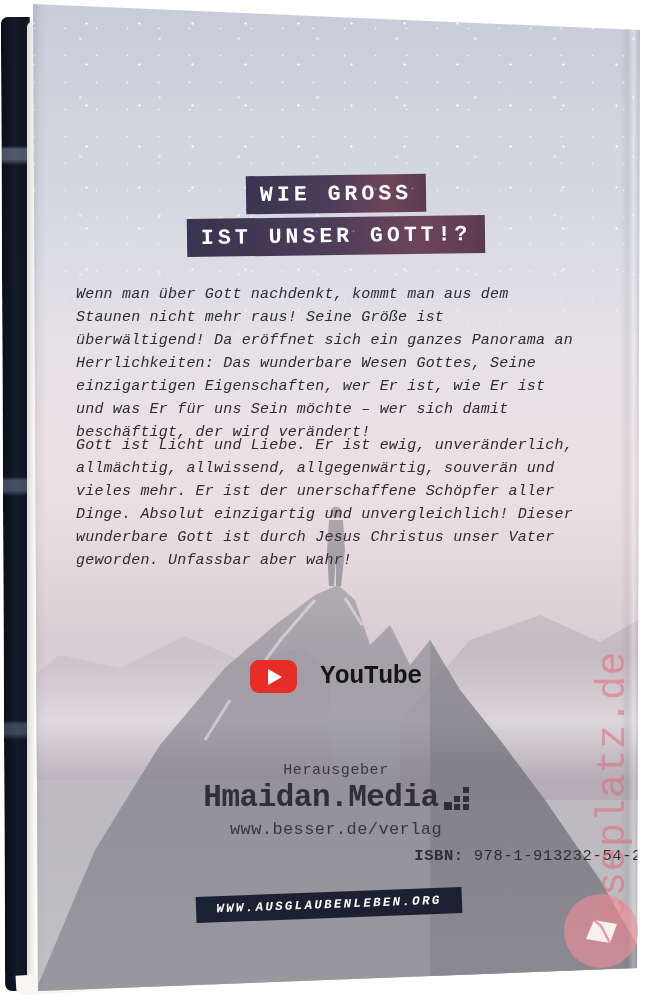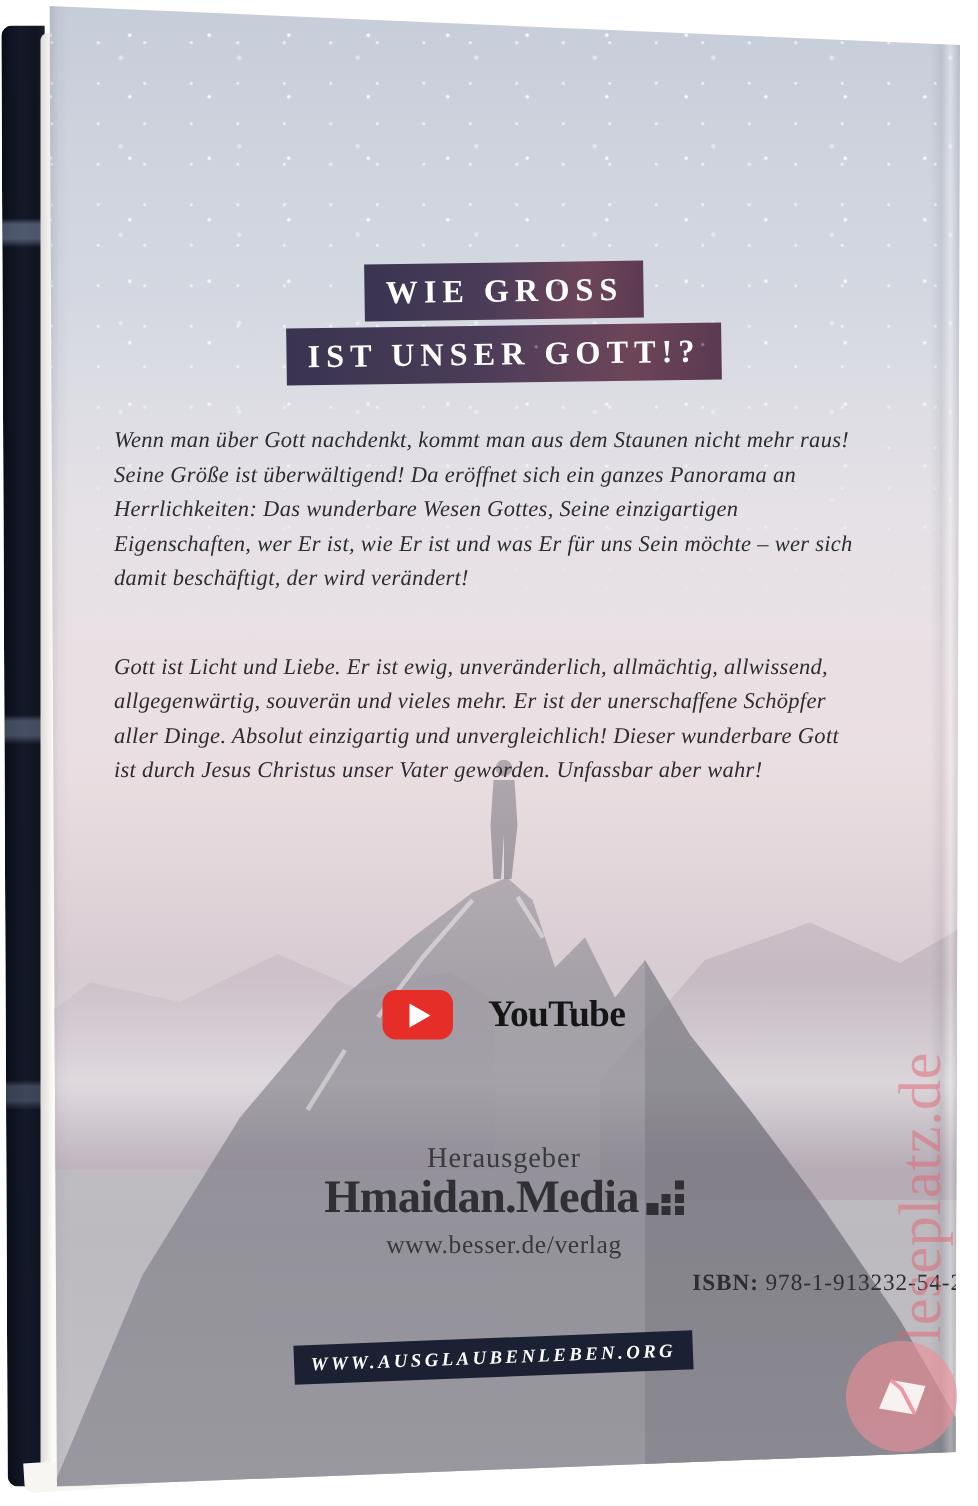--- a/index.html
+++ b/index.html
@@ -1,18 +1,18 @@
 <!DOCTYPE html>
 <html><head>
 <meta charset="utf-8">
 <style>
   html,body{margin:0;padding:0;background:#ffffff;}
   .scene{
     position:relative;width:652px;height:1004px;overflow:hidden;background:#ffffff;
-    font-family:Liberation Serif, serif;
+    font-family:Liberation Mono, monospace;
     border-radius:23px;
   }
   
   .spine{
     position:absolute;left:3px;top:17px;width:29px;height:974px;
     border-radius:7px 0 0 7px;
     background:
       linear-gradient(180deg, transparent 0 13.2%, rgba(150,165,195,.45) 13.6% 14.6%, transparent 15.2% 47.2%,
         rgba(150,165,195,.38) 47.6% 48.6%, transparent 49.2% 72.2%, rgba(150,165,195,.32) 72.6% 73.6%, transparent 74.2%),
       linear-gradient(90deg,#0a0e18,#151a2b 45%,#10141f 80%,#1a1f30);
@@ -82,21 +82,21 @@
   .yt-play{
     width:47px;height:33px;border-radius:9px;background:#e62d27;
     display:flex;align-items:center;justify-content:center;flex:0 0 auto;
   }
   .yt-play::after{
     content:"";display:block;width:0;height:0;margin-left:3px;
     border-style:solid;border-width:8px 0 8px 14px;border-color:transparent transparent transparent #ffffff;
   }
   .yt-word{font-weight:bold;font-size:25px;letter-spacing:-.5px;color:#151515;}
   .yt-url{top:703px;font-weight:bold;font-style:italic;font-size:13px;letter-spacing:1.6px;color:#1f1e23;}
-  .pub-label{top:762px;font-size:19px;letter-spacing:.6px;color:#3a393e;}
+  .pub-label{top:762px;font-size:15px;letter-spacing:.6px;color:#3a393e;}
   .pub-name-row{top:781px;display:flex;justify-content:center;gap:5px;}
   .pub-name{font-weight:bold;font-size:31px;letter-spacing:-.5px;color:#302f34;line-height:34px;}
   .px-stair{display:flex;align-items:flex-end;gap:2.5px;padding-bottom:5px;}
   .px-col{display:flex;flex-direction:column;gap:2.5px;}
   .px{width:6px;height:6px;background:#302f34;}
   .px.big{width:8px;height:8px;}
   .pub-site{top:820px;font-size:17px;letter-spacing:.4px;color:#38373c;}
   .isbn{top:847px;font-size:15.5px;letter-spacing:.6px;color:#2e2d32;text-align:right;}
   .isbn b{font-weight:bold;}
   .banner{

